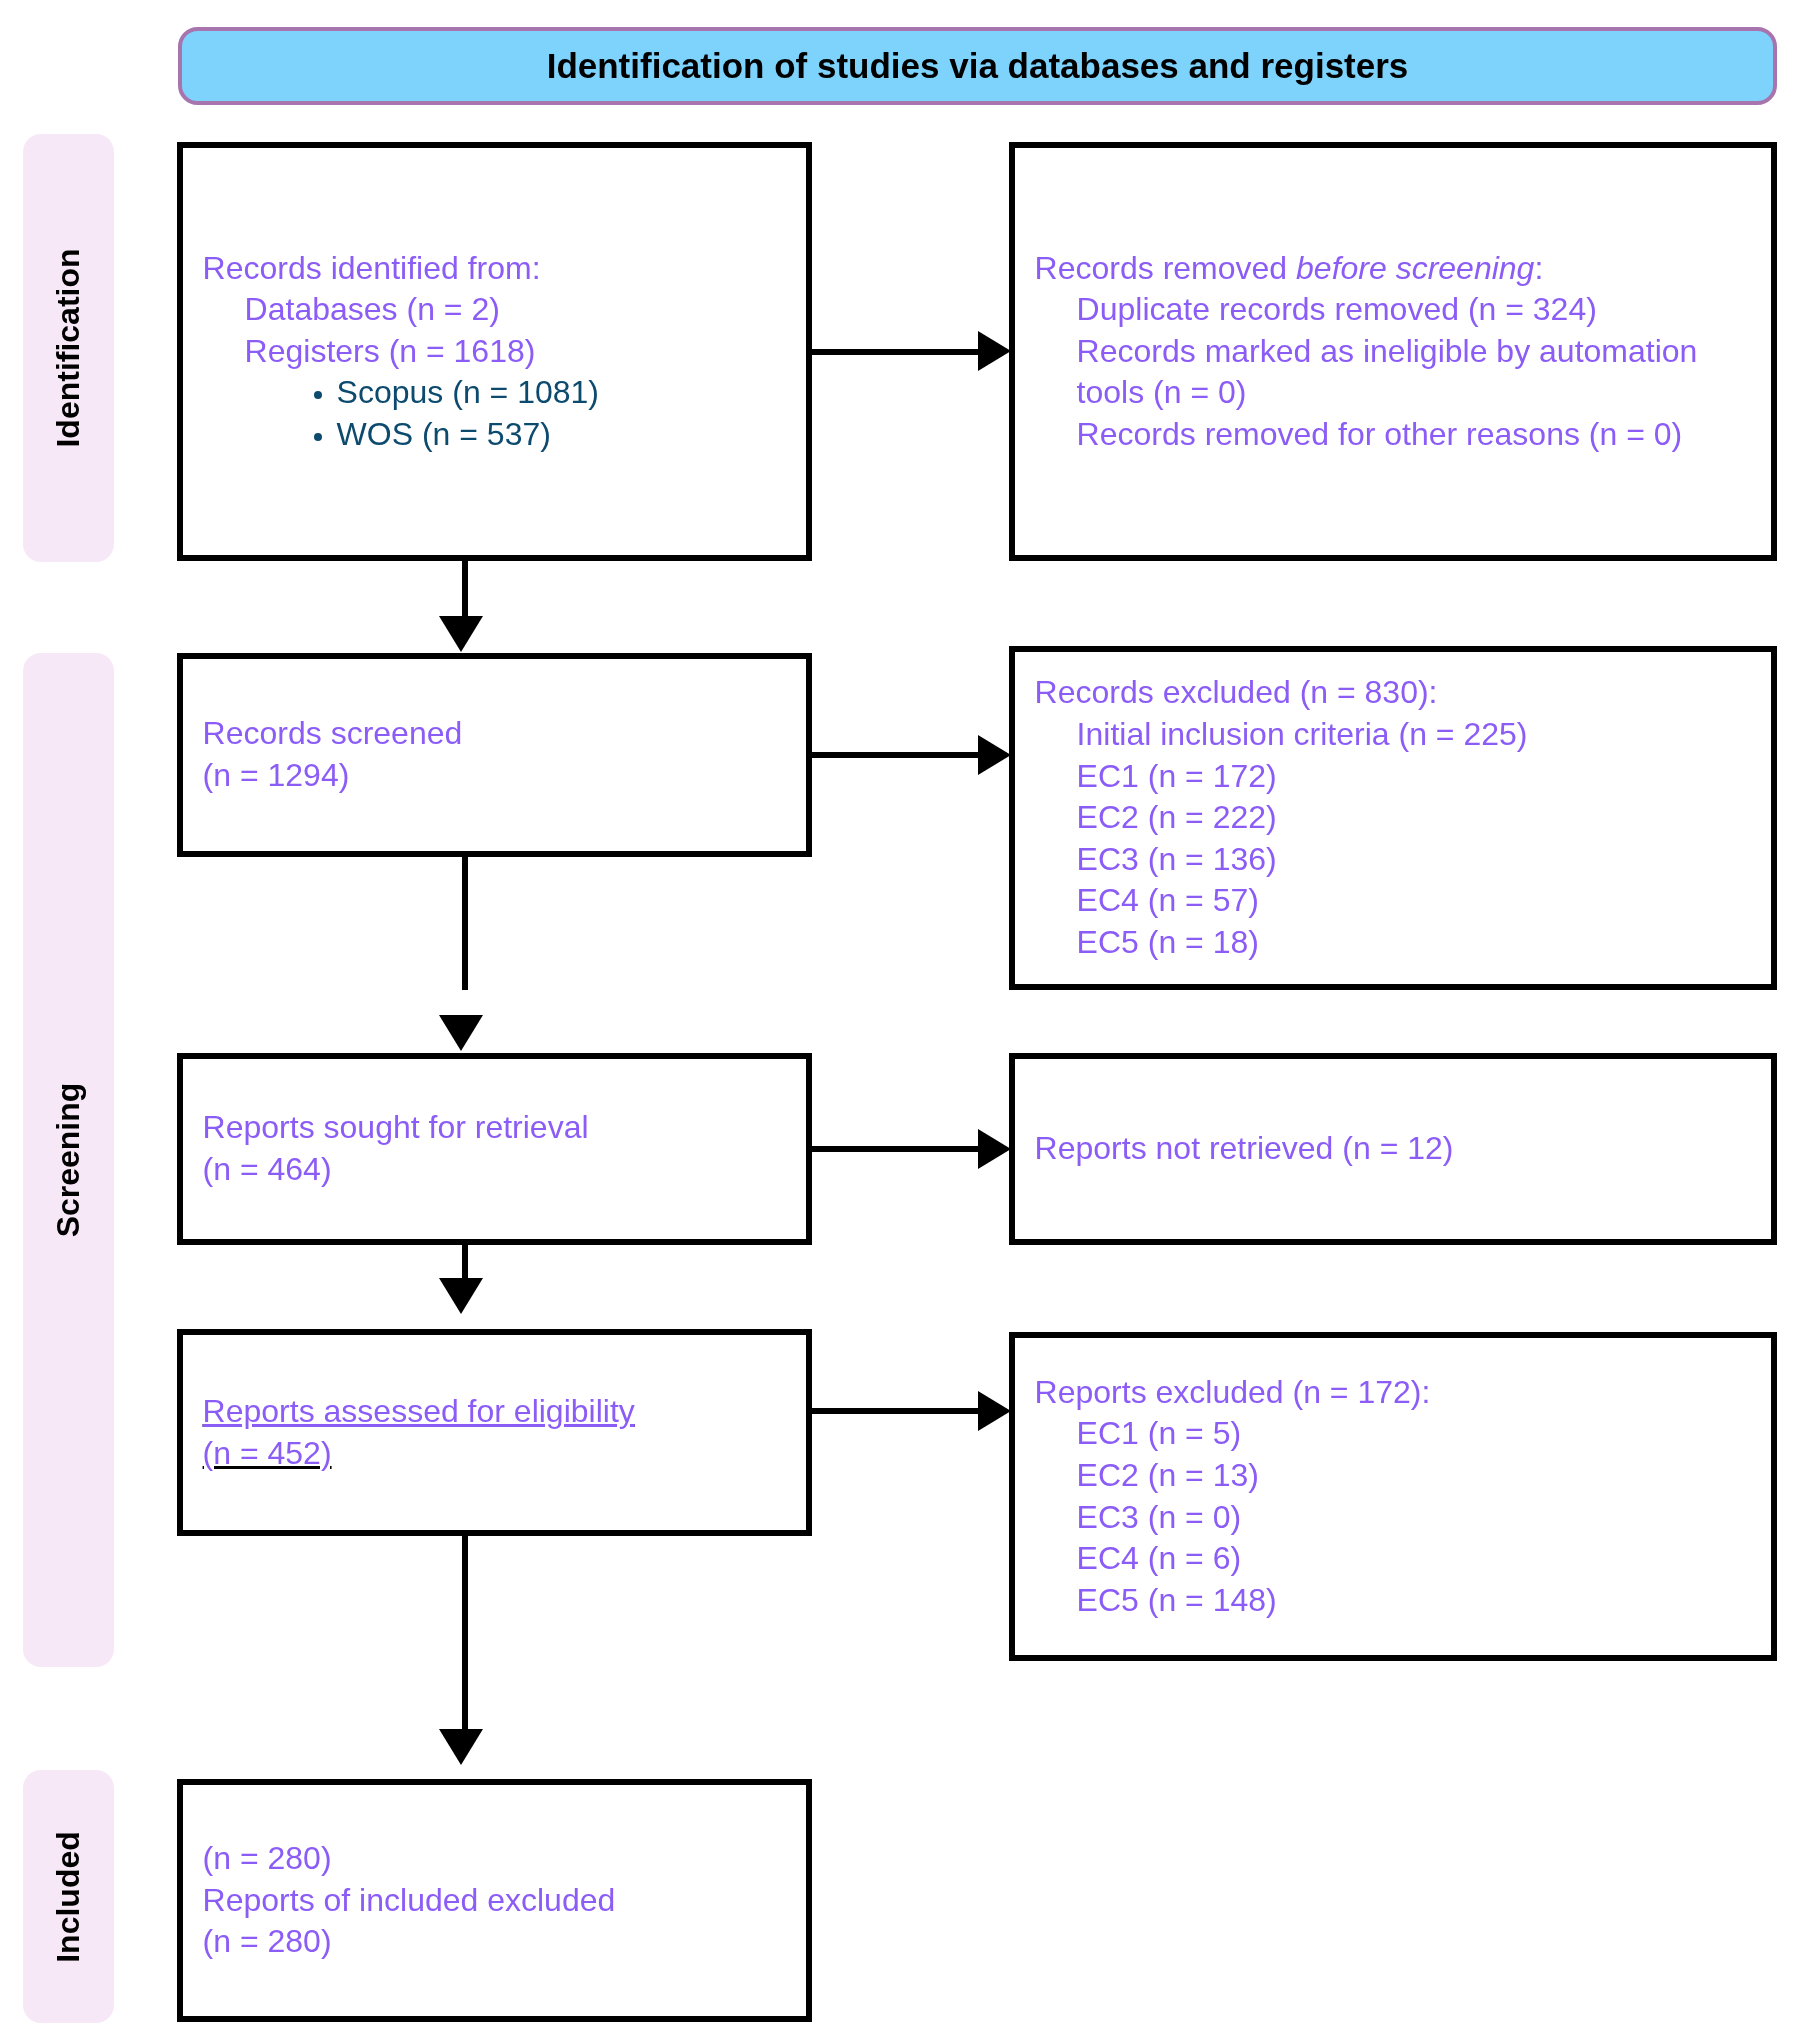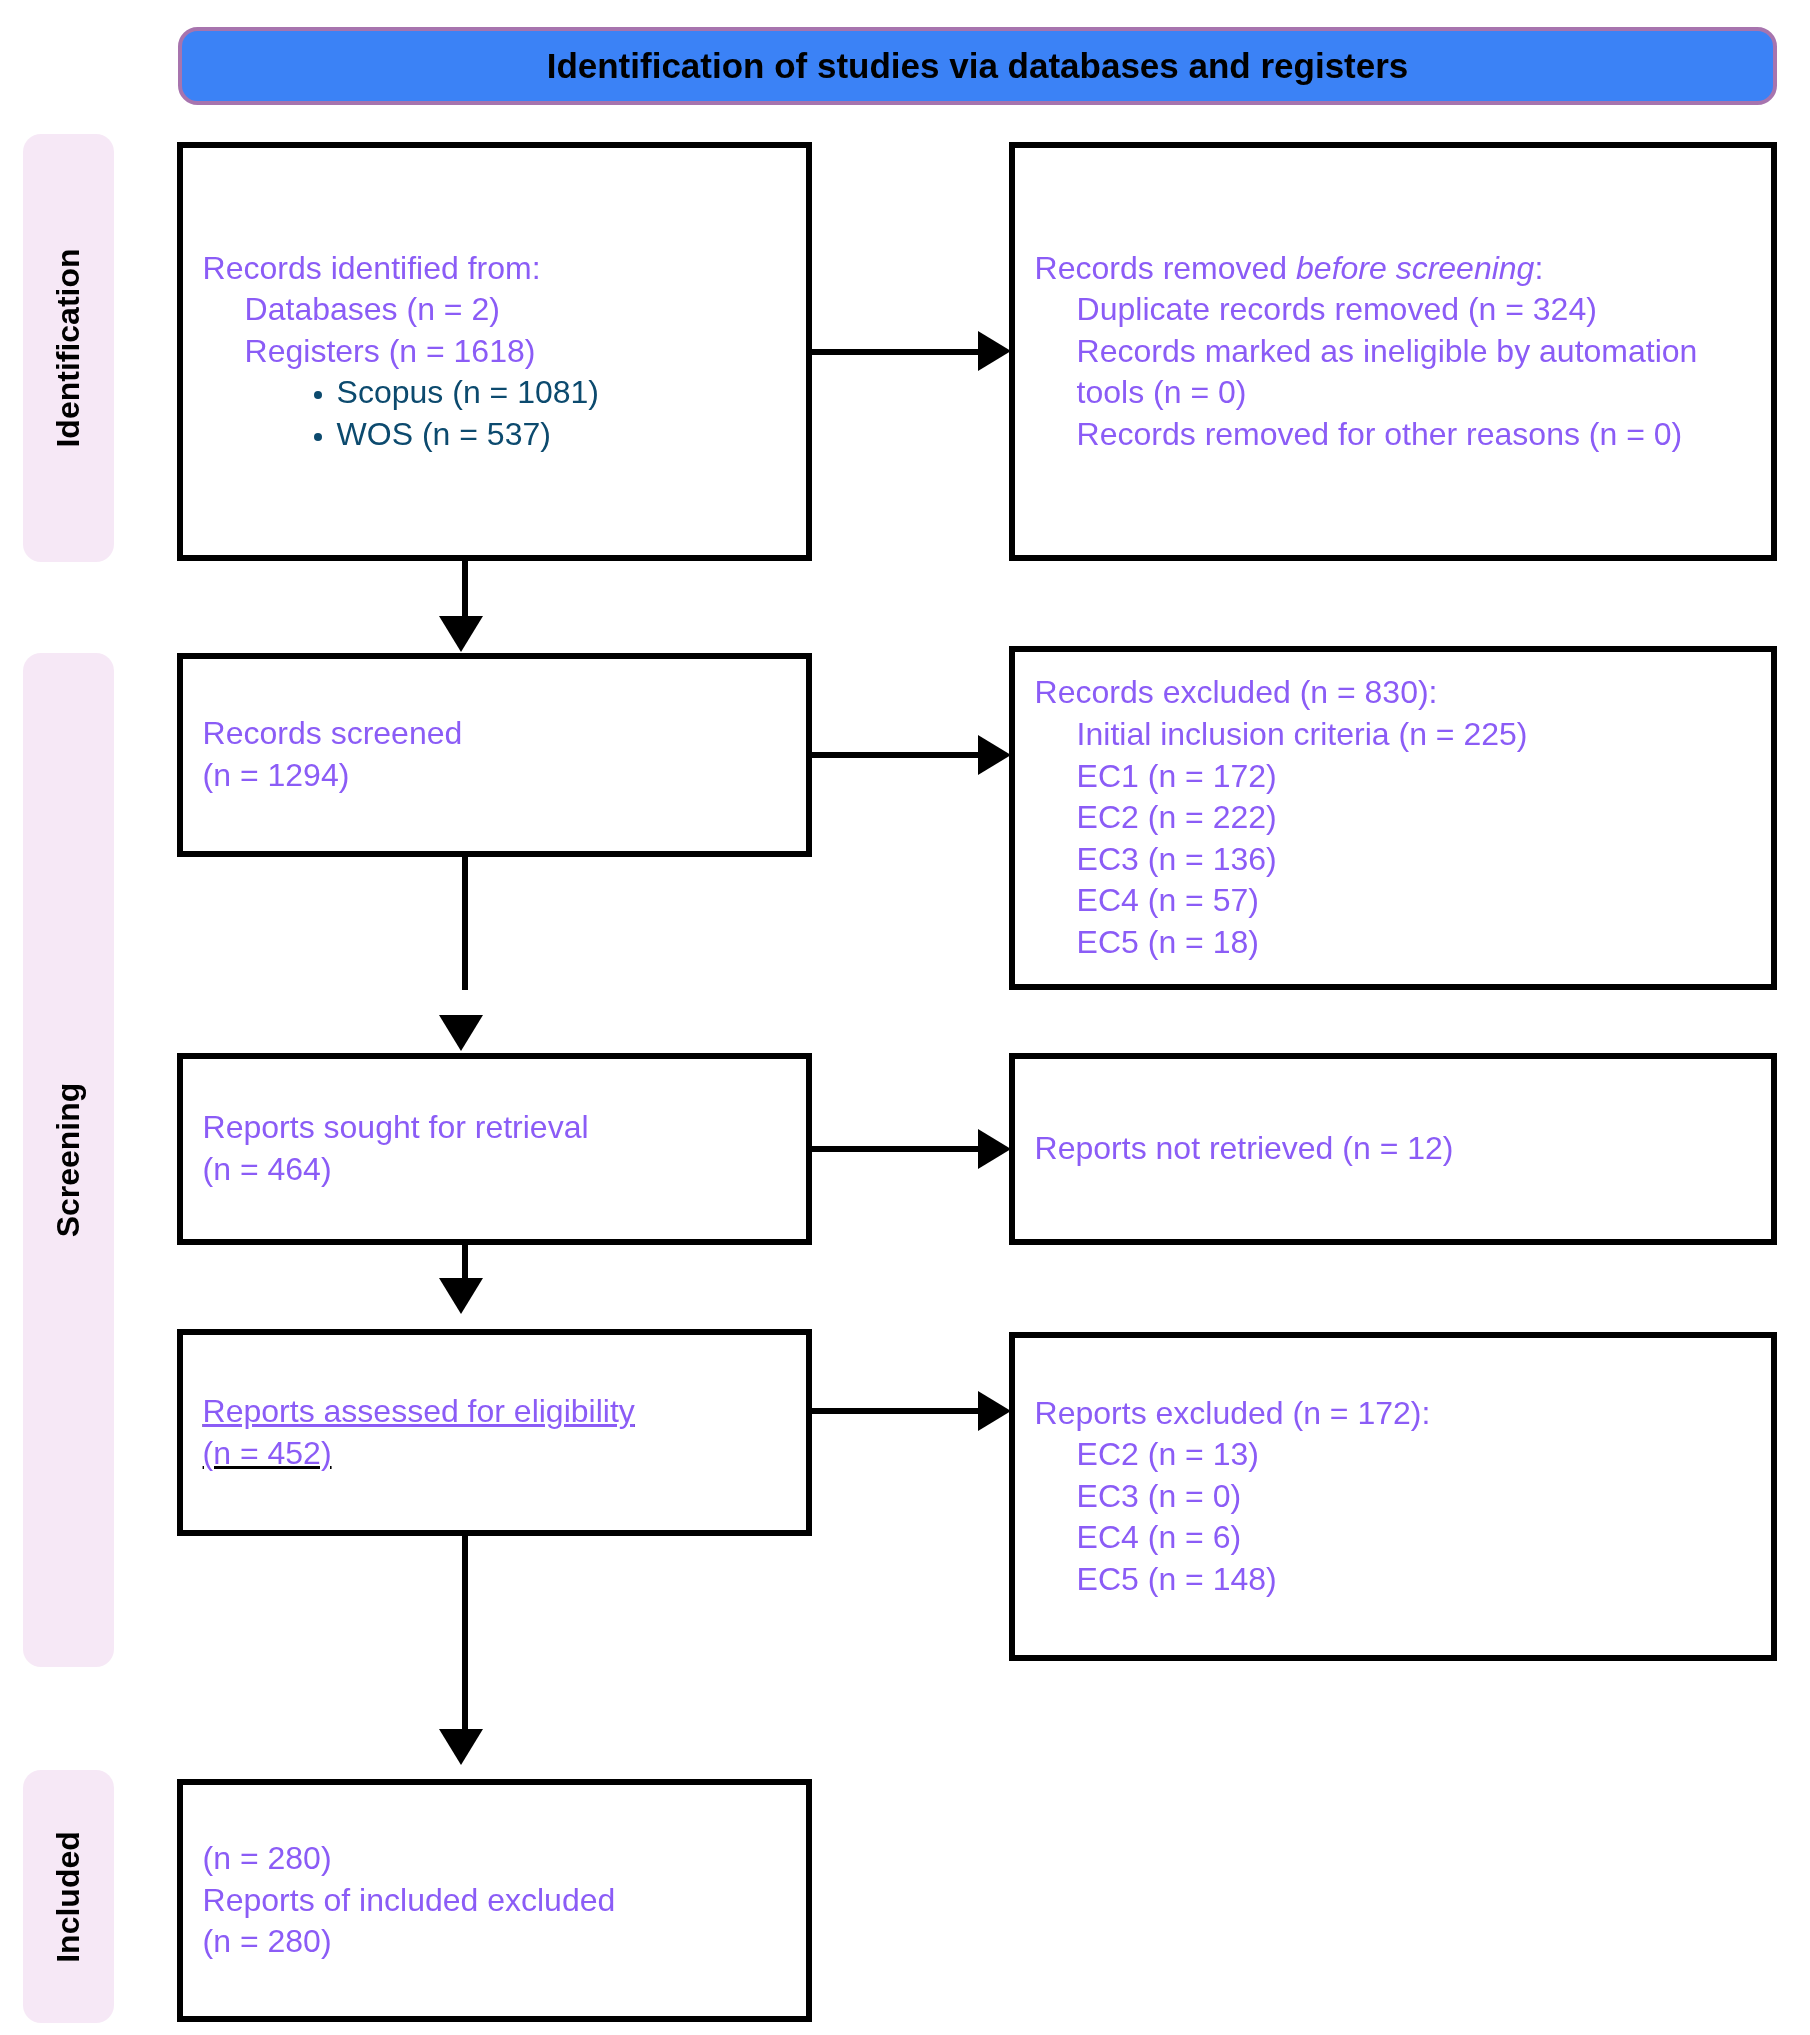--- a/index.html
+++ b/index.html
@@ -18,21 +18,21 @@
     overflow: hidden;
   }
 
   
   .banner {
     position: absolute;
     left: 178px;
     top: 27px;
     width: 1599px;
     height: 78px;
-    background: #3b82f6;
+    background: #7dd3fc;
     border: 4.5px solid #a774ae;
     border-radius: 19.6px;
     box-sizing: border-box;
     display: flex;
     align-items: center;
     justify-content: center;
   }
   .banner-title {
     font-size: 35px;
     font-weight: bold;
@@ -216,20 +216,21 @@
   <div class="vline" style="left:462px; top:1245px; height:36px;"></div>
   <div class="arrow-down" style="left:439px; top:1278px;"></div>
 
   <div class="box" id="box-assessed">
     <p><span class="underline">Reports assessed for eligibility</span></p>
     <p>(n = 452)</p>
   </div>
 
   <div class="box" id="box-reports-excl">
     <p>Reports excluded (n = 172):</p>
+    <p class="indent1">EC1 (n = 5)</p>
     <p class="indent1">EC2 (n = 13)</p>
     <p class="indent1">EC3 (n = 0)</p>
     <p class="indent1">EC4 (n = 6)</p>
     <p class="indent1">EC5 (n = 148)</p>
   </div>
 
   <div class="hline" style="left:812px; top:1408px; width:167px;"></div>
   <div class="arrow-right" style="left:978px; top:1391px;"></div>
 
   <div class="vline" style="left:462px; top:1536px; height:195px;"></div>

